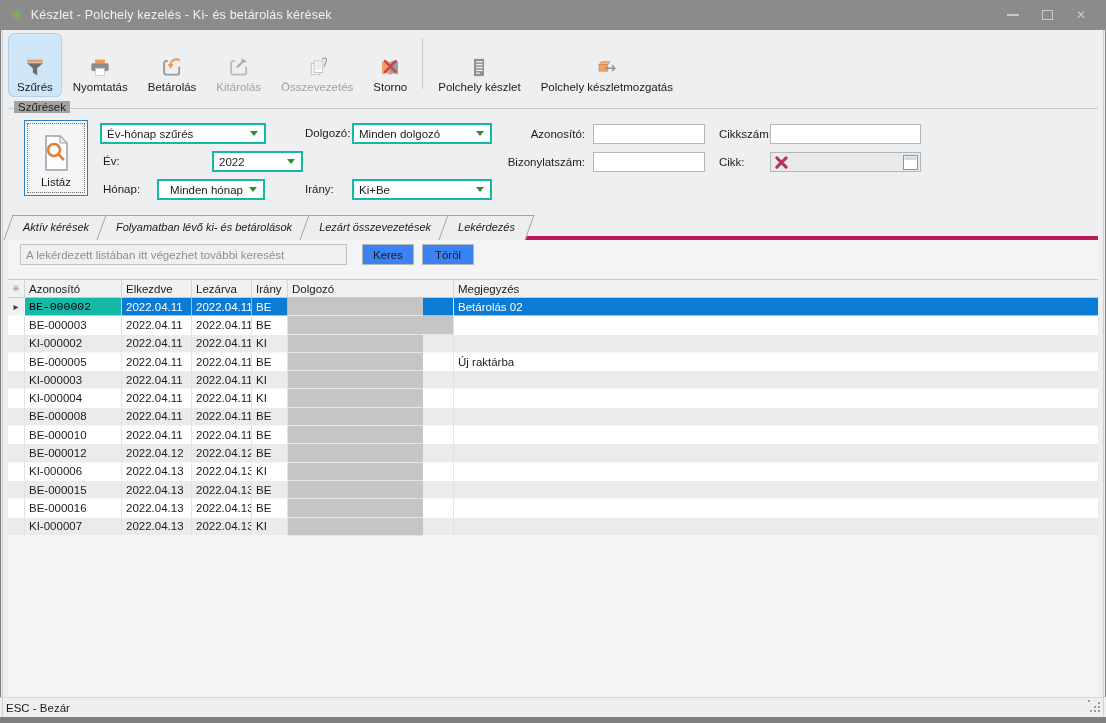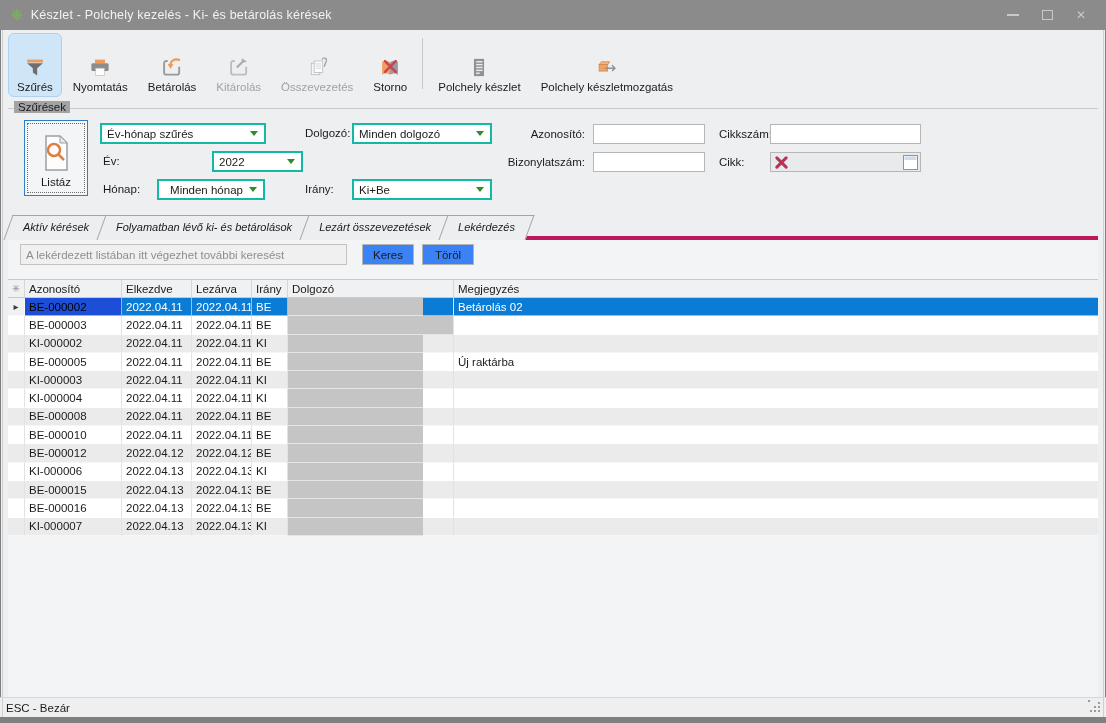--- a/index.html
+++ b/index.html
@@ -85,21 +85,21 @@
   .c-elk { width:70px; flex:none; }
   .c-lez { width:60px; flex:none; }
   .c-ir  { width:36px; flex:none; }
   .c-dol { width:166px; flex:none; }
   .c-meg { flex:1; border-right:none !important; }
   .gr .c-dol { background:linear-gradient(90deg,#c5c5c5 0 135px, transparent 135px); }
   .gr:nth-child(2) .c-dol { background:#c5c5c5; }
   .gr.selected { background:#0a7cd6; color:#fff; }
   .gr.selected .gc { border-right-color:rgba(255,255,255,.55); }
   .gr.selected .c-ind { background:#f0f1f2; color:#444; }
-  .gr.selected .c-az { background:#1d4ed8; color:#000; }
+  .gr.selected .c-az { background:#14b8a6; color:#000;font-family:Liberation Mono, monospace; }
   .ind-star { color:#8f8f8f; font-size:10px; }
   .row-marker { color:#3c3c3c; font-size:10px; }
 
   
   .statusbar { position:absolute; left:0; top:697px; width:1106px; height:20px; background:#efefef;
                border-top:1px solid #d7d7d7; display:flex; align-items:center; padding-left:6px; }
   .grip { position:absolute; right:4px; bottom:3px; width:14px; height:14px; }
   .grip i { position:absolute; width:2px; height:2px; background:#9b9b9b;
             box-shadow: 10px 10px 0 #9b9b9b, 10px 6px 0 #9b9b9b, 10px 2px 0 #9b9b9b,
                         6px 10px 0 #9b9b9b, 6px 6px 0 #9b9b9b, 2px 10px 0 #9b9b9b; }

